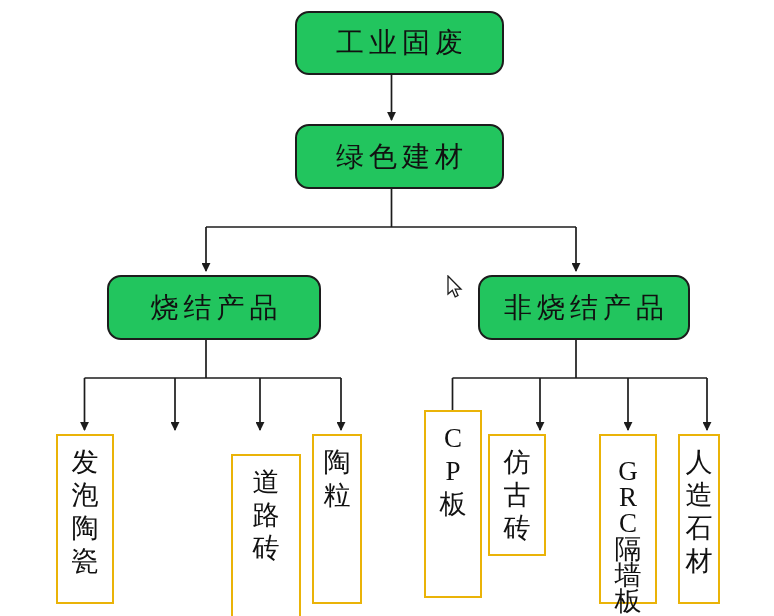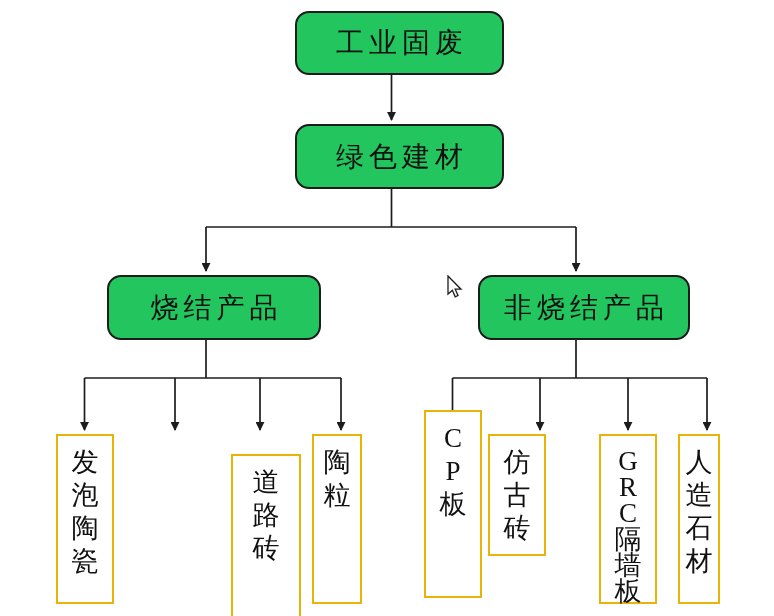--- a/index.html
+++ b/index.html
@@ -26,21 +26,21 @@
     display:flex;justify-content:center;
     padding-top:10px;
   }
   .leaf .vtext{
     width:28px;
     word-break:break-all;
     line-break:anywhere;
     text-align:center;
     font-size:27px;line-height:33px;
   }
-  .leaf.tight{padding-top:12px;}
+  .leaf.tight{padding-top:22px;}
   .leaf.tight .vtext{line-height:26px;}
   .cursor{position:absolute;left:446px;top:275px;width:18px;height:26px;}
 </style>
 </head>
 <body>
 
 <div class="canvas">
 
   <svg class="connectors" viewBox="0 0 774 616" xmlns="http://www.w3.org/2000/svg">
     <defs>

